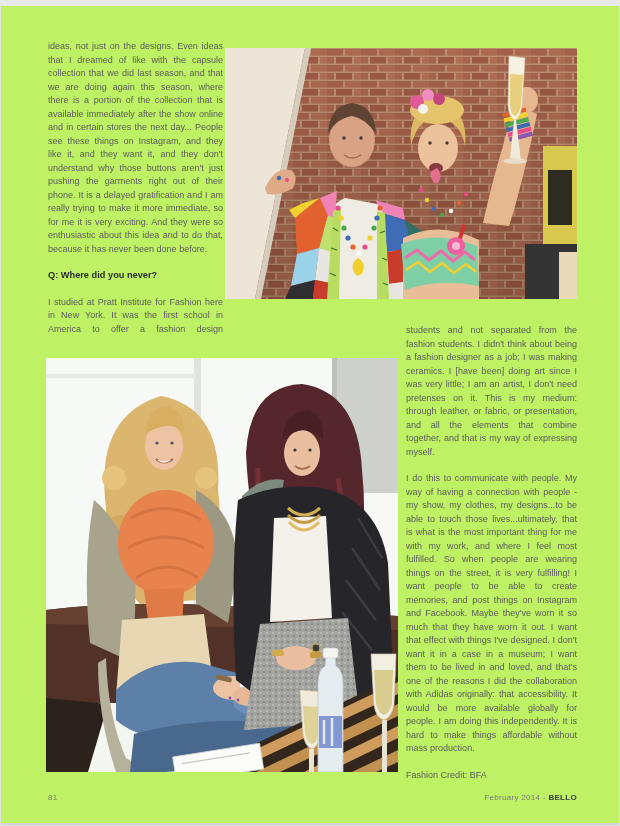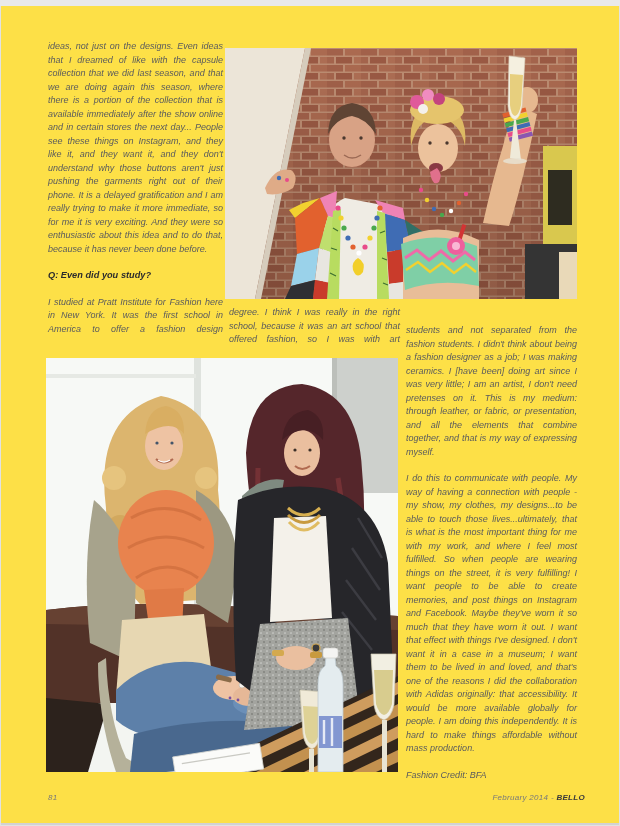--- a/index.html
+++ b/index.html
@@ -1,57 +1,56 @@
 <!DOCTYPE html>
 <html><head>
 <meta charset="utf-8">
 <style>
   html,body{margin:0;padding:0;background:#ffffff;}
   .page{
     position:relative;
     width:620px;height:826px;
-    background:#fde047;
+    background:#bef264;
     font-family:"Liberation Sans", sans-serif;
     overflow:hidden;
     box-shadow: inset 0 0 0 1px #e2e2e2, inset 0 -3px 0 #d2d2d2;
-    font-style: italic;
   }
   .scan-strip{position:absolute;left:0;top:0;width:620px;height:6px;background:#e9e9e9;}
   .body-text{
     font-size:9px;line-height:13.5px;color:#5a5b5d;
     text-align:justify;
     word-spacing:0.1px;
   }
   .body-text p{margin:0 0 13px 0;}
   .body-text p.runover{text-align-last:justify;margin-bottom:10px;}
   .qhead{font-weight:bold;color:#2b2b2d;font-size:9.2px;margin:0 0 9px 0;}
   .col1{position:absolute;left:48px;top:40px;width:175px;}
   .col2{position:absolute;left:229px;top:306px;width:171px;}
   .col3{position:absolute;left:406px;top:324px;width:171px;}
   .credit{margin-top:0;}
   .photo{position:absolute;overflow:hidden;filter:blur(0.3px);}
   .photo-top{left:225px;top:48px;width:352px;height:251px;}
   .photo-bottom{left:46px;top:358px;width:352px;height:414px;}
   .photo svg{display:block;width:100%;height:100%;}
   .footer{
-    position:absolute;left:48px;right:35px;top:793px;
+    position:absolute;left:48px;right:43px;top:793px;
     display:flex;justify-content:space-between;align-items:baseline;
     font-size:8px;color:#77787a;letter-spacing:0.3px;
   }
   .mag{font-weight:bold;color:#39393b;margin-top:22px;}
 </style>
 </head>
 <body>
 
 <div class="page">
   <div class="scan-strip"></div>
 
   <div class="col1 body-text">
     <p>ideas, not just on the designs. Even ideas that I dreamed of like with the capsule collection that we did last season, and that we are doing again this season, where there is a portion of the collection that is available immediately after the show online and in certain stores the next day... People see these things on Instagram, and they like it, and they want it, and they don't understand why those buttons aren't just pushing the garments right out of their phone. It is a delayed gratification and I am really trying to make it more immediate, so for me it is very exciting. And they were so enthusiastic about this idea and to do that, because it has never been done before.</p>
-    <p class="qhead">Q: Even did you study?</p>
+    <p class="qhead">Q: Where did you never?</p>
     <p class="runover">I studied at Pratt Institute for Fashion here in New York. It was the first school in America to offer a fashion design</p>
   </div>
 
   <div class="photo photo-top" title="Jeremy Scott in a colorful patchwork jacket with Miley Cyrus sticking out her tongue and raising a champagne flute, in front of a brick wall">
     <svg viewBox="0 0 352 251" preserveAspectRatio="none">
       <defs>
         <pattern id="brick" width="34" height="16" patternUnits="userSpaceOnUse">
           <rect width="34" height="16" fill="#bd8d72"></rect>
           <rect x="0" y="1" width="16" height="6.5" fill="#a2614a"></rect>
           <rect x="18" y="1" width="16" height="6.5" fill="#ab6a50"></rect>
@@ -163,23 +162,20 @@
         <circle cx="226" cy="163" r="2.2" fill="#ffffff"></circle>
           <circle cx="234" cy="155" r="2.2" fill="#e2612e"></circle>
         <circle cx="241" cy="146" r="2.2" fill="#e84b8a"></circle>
       </g>
       <rect x="234" y="176" width="4" height="22" transform="rotate(18 236 187)" fill="#d23434"></rect>
       <circle cx="231" cy="198" r="9" fill="#ee5f9d"></circle>
       <circle cx="231" cy="198" r="4" fill="#f9b8d4"></circle>
     </svg>
   </div>
 
-  <div class="col2 body-text">
-    <p class="runover">degree. I think I was really in the right school, because it was an art school that offered fashion, so I was with art</p>
-  </div>
 
   <div class="col3 body-text">
     <p>students and not separated from the fashion students. I didn't think about being a fashion designer as a job; I was making ceramics. I [have been] doing art since I was very little; I am an artist, I don't need pretenses on it. This is my medium: through leather, or fabric, or presentation, and all the elements that combine together, and that is my way of expressing myself.</p>
     <p>I do this to communicate with people. My way of having a connection with people - my show, my clothes, my designs...to be able to touch those lives...ultimately, that is what is the most important thing for me with my work, and where I feel most fulfilled. So when people are wearing things on the street, it is very fulfilling! I want people to be able to create memories, and post things on Instagram and Facebook. Maybe they've worn it so much that they have worn it out.  I want that effect with things I've designed. I don't want it in a case in a museum; I want them to be lived in and loved, and that's one of the reasons I did the collaboration with Adidas originally: that accessibility. It would be more available globally for people. I am doing this independently. It is hard to make things affordable without mass production.</p>
     <p class="credit">Fashion Credit: BFA</p>
   </div>
 
   <div class="photo photo-bottom" title="Two women seated on a leather sofa: blonde with orange scarf and jeans, redhead in black leather jacket; wooden slat table with water bottle and champagne glasses">
     <svg viewBox="0 0 352 414" preserveAspectRatio="none">
       <defs>

